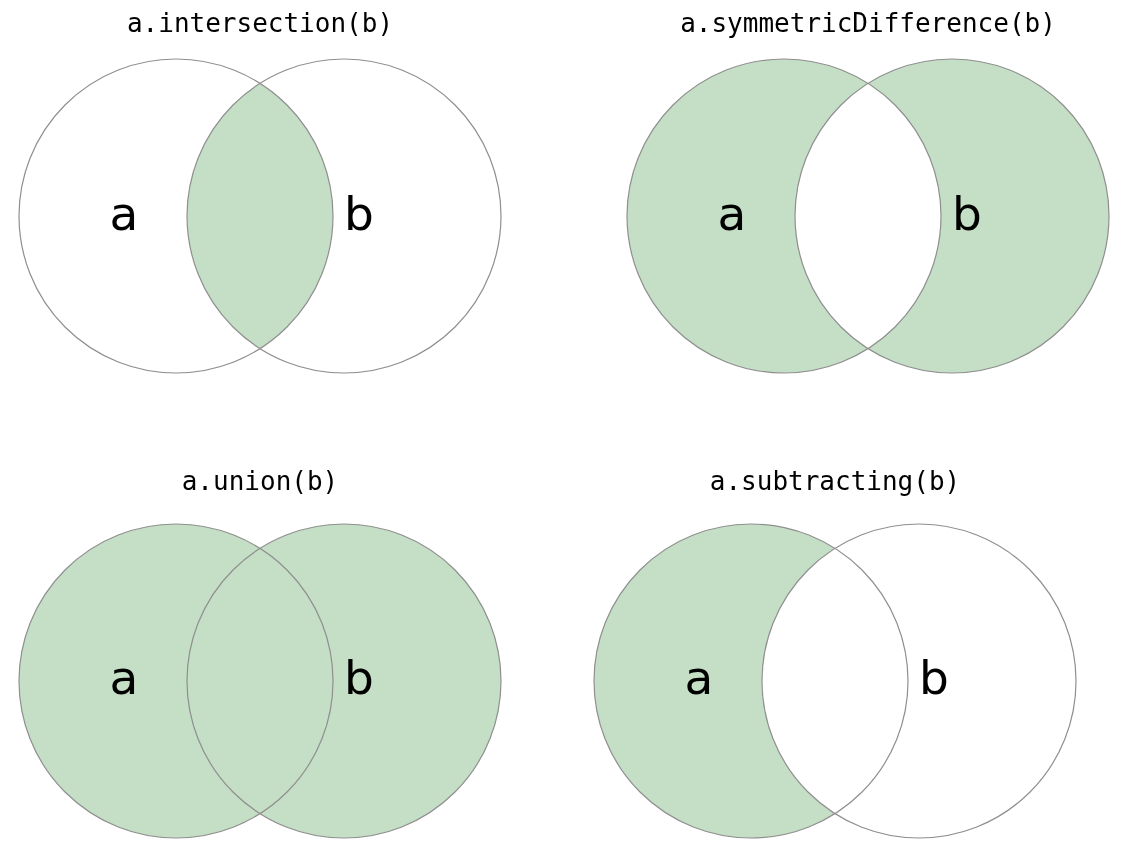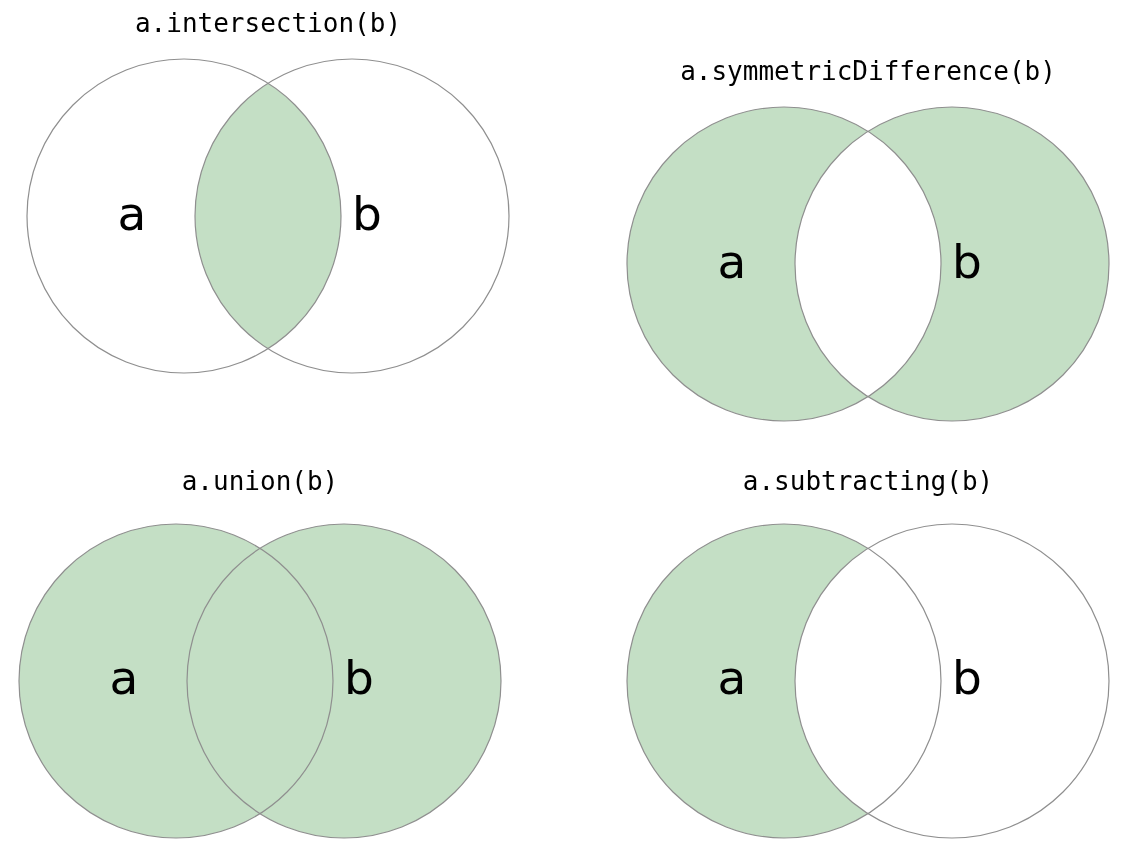--- a/index.html
+++ b/index.html
@@ -23,39 +23,39 @@
     font-size: 47px;
     fill: #000000;
   }
   .outline { fill: none; stroke-width: 1.2; }
 </style>
 </head>
 <body>
 
 <div class="figure">
 
-  <div class="panel" style="left:16px; top:0; width:561px; height:425px;">
+  <div class="panel" style="left:8px; top:0; width:561px; height:425px;">
     <svg viewBox="0 0 561 425" width="561" height="425">
       <defs>
         <clipPath id="clip-b-0">
             <circle cx="336" cy="216" r="157"></circle>
           </clipPath>
       </defs>
       <text class="venn-title" x="252" y="32" text-anchor="middle">a.intersection(b)</text>
       <circle cx="168" cy="216" r="157" fill="#ffffff"></circle>
       <circle cx="336" cy="216" r="157" fill="#ffffff"></circle>
       <circle cx="168" cy="216" r="157" clip-path="url(#clip-b-0)" fill="#c4dfc5"></circle>
       <circle class="outline" cx="168" cy="216" r="157" stroke="#8f8f8f"></circle>
       <circle class="outline" cx="336" cy="216" r="157" stroke="#8f8f8f"></circle>
       <text class="venn-label" x="116" y="230" text-anchor="middle">a</text>
       <text class="venn-label" x="351" y="230" text-anchor="middle">b</text>
     </svg>
   </div>
 
-  <div class="panel" style="left:561px; top:0; width:561px; height:425px;margin-top:48px;">
+  <div class="panel" style="left:561px; top:0; width:561px; height:425px;">
     <svg viewBox="0 0 561 425" width="561" height="425">
       <defs>
         <clipPath id="clip-b-1">
             <circle cx="391" cy="216" r="157"></circle>
           </clipPath>
       </defs>
       <text class="venn-title" x="307" y="32" text-anchor="middle">a.symmetricDifference(b)</text>
       <circle cx="223" cy="216" r="157" fill="#c4dfc5"></circle>
       <circle cx="391" cy="216" r="157" fill="#c4dfc5"></circle>
       <circle cx="223" cy="216" r="157" clip-path="url(#clip-b-1)" fill="#ffffff"></circle>
@@ -77,21 +77,21 @@
       <circle cx="168" cy="256" r="157" fill="#c4dfc5"></circle>
       <circle cx="336" cy="256" r="157" fill="#c4dfc5"></circle>
       <circle cx="168" cy="256" r="157" clip-path="url(#clip-b-2)" fill="#c4dfc5"></circle>
       <circle class="outline" cx="168" cy="256" r="157" stroke="#8f8f8f"></circle>
       <circle class="outline" cx="336" cy="256" r="157" stroke="#8f8f8f"></circle>
       <text class="venn-label" x="116" y="269" text-anchor="middle">a</text>
       <text class="venn-label" x="351" y="269" text-anchor="middle">b</text>
     </svg>
   </div>
 
-  <div class="panel" style="left:561px; top:425px; width:561px; height:426px;">
+  <div class="panel" style="left:528px; top:425px; width:561px; height:426px;">
     <svg viewBox="0 0 561 426" width="561" height="426">
       <defs>
         <clipPath id="clip-b-3">
             <circle cx="391" cy="256" r="157"></circle>
           </clipPath>
       </defs>
       <text class="venn-title" x="307" y="65" text-anchor="middle">a.subtracting(b)</text>
       <circle cx="223" cy="256" r="157" fill="#c4dfc5"></circle>
       <circle cx="391" cy="256" r="157" fill="#ffffff"></circle>
       <circle cx="223" cy="256" r="157" clip-path="url(#clip-b-3)" fill="#ffffff"></circle>

